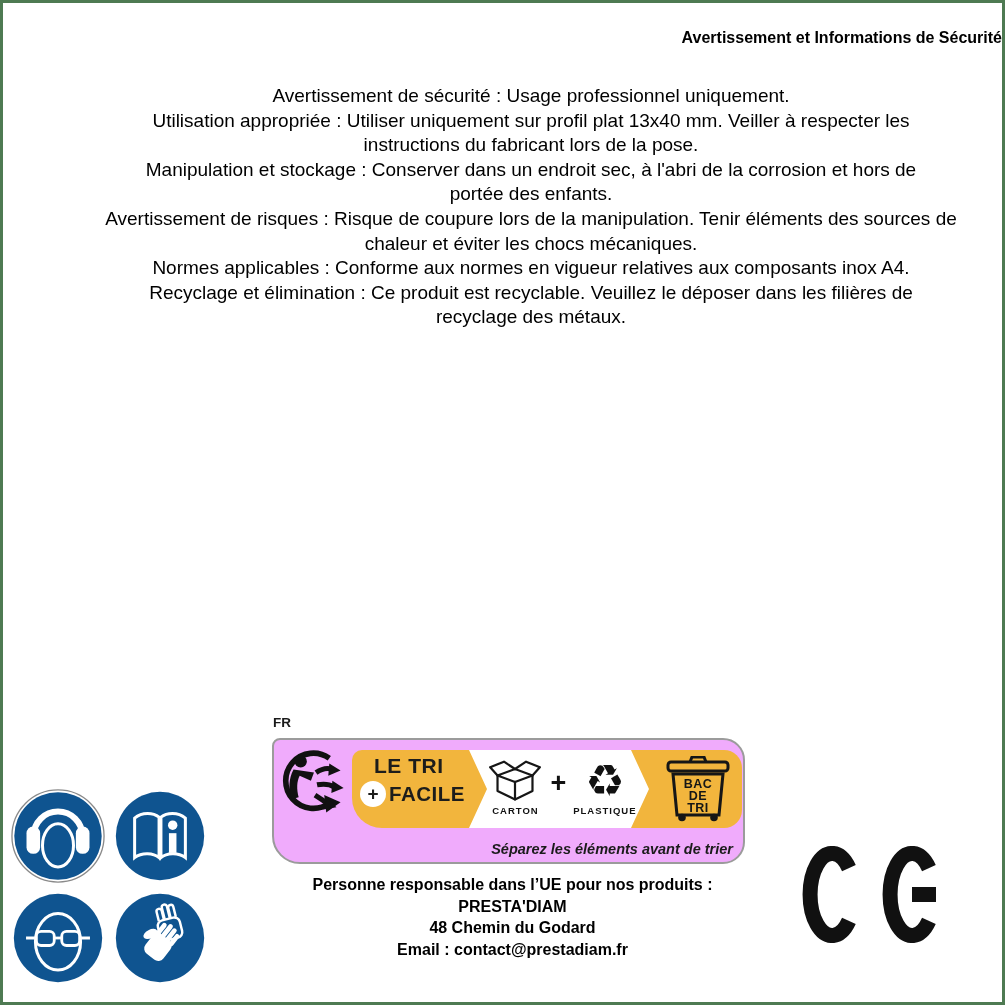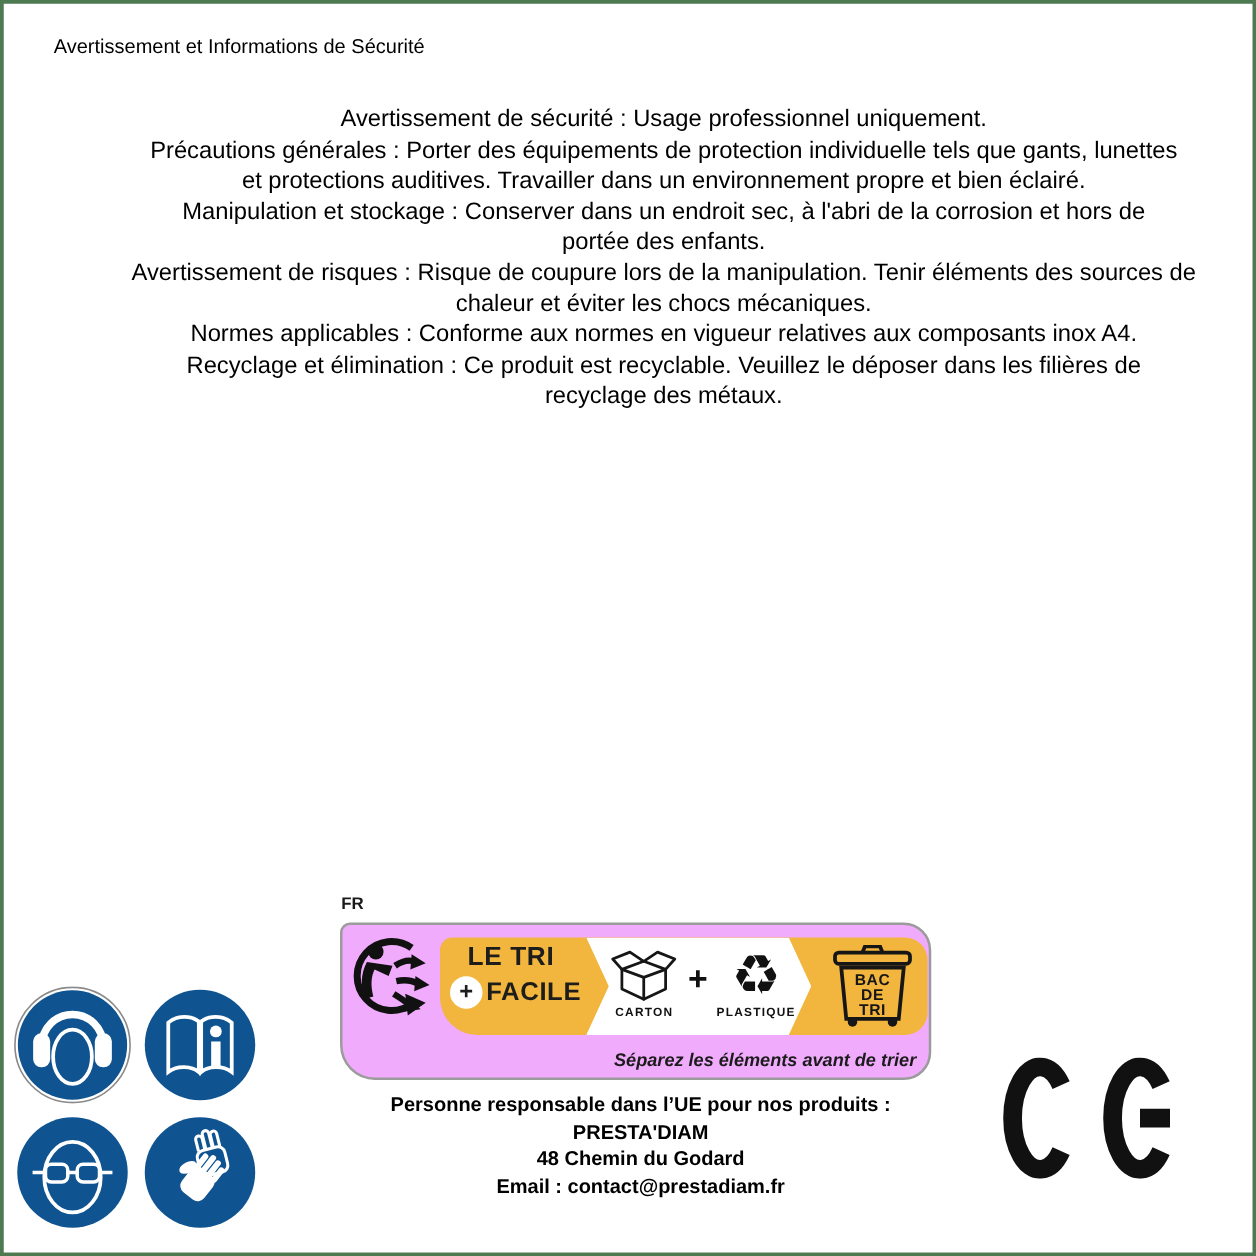--- a/index.html
+++ b/index.html
@@ -2,22 +2,22 @@
 <html style="--border-green: #4E7A52; --tri-yellow: #F2B53D; --mandatory-blue: #0F5490; --box-border-gray: #9B9B9B;"><head>
 <meta charset="utf-8">
 <style>
   * { margin:0; padding:0; box-sizing:border-box; }
   html,body { background:#ffffff; }
   body { font-family:"Liberation Sans", sans-serif; }
   .page {
     position:relative; width:1005px; height:1005px; background:#fff;
     border:3px solid var(--border-green,#4E7A52); overflow:hidden;
   }
-  .title { position:absolute; top:26px; left:0; right:0; text-align:left;
-           font-size:16px; font-weight:normal; color:#000;margin-left:40px; }
+  .title { position:absolute; top:26px; left:0; right:0; text-align:right;
+           font-size:16px; font-weight:bold; color:#000;margin-left:40px; }
   .body-text { position:absolute; left:72px; top:81px; width:912px;
                font-size:19px; line-height:24.6px; color:#000;text-align:center; }
   .body-text p { white-space:pre-line; }
 
   
   .fr-label { position:absolute; left:270px; top:712px; font-size:13.5px; font-weight:bold; color:#1a1a1a; }
   .infotri { position:absolute; left:269px; top:735px; width:473px; height:126px;
              background:#f0abfc; border:2px solid var(--box-border-gray,#9B9B9B);
              border-radius:8px 22px 22px 28px; }
   .triman { position:absolute; left:4px; top:4px; }
@@ -54,22 +54,22 @@
 </style>
 </head>
 <body>
 
 <div class="page">
 
   <h1 class="title">Avertissement et Informations de Sécurité</h1>
 
   <div class="body-text">
     <p>Avertissement de sécurité : Usage professionnel uniquement.</p>
-    <p>Précautions générales : Porter des équipements de protection individuelle tels que gants, lunettes
-et protections auditives. Travailler dans un environnement propre et bien éclairé.</p>
+    <p>Utilisation appropriée : Utiliser uniquement sur profil plat 13x40 mm. Veiller à respecter les
+instructions du fabricant lors de la pose.</p>
     <p>Manipulation et stockage : Conserver dans un endroit sec, à l'abri de la corrosion et hors de
 portée des enfants.</p>
     <p>Avertissement de risques : Risque de coupure lors de la manipulation. Tenir éléments des sources de
 chaleur et éviter les chocs mécaniques.</p>
     <p>Normes applicables : Conforme aux normes en vigueur relatives aux composants inox A4.</p>
     <p>Recyclage et élimination : Ce produit est recyclable. Veuillez le déposer dans les filières de
 recyclage des métaux.</p>
   </div>
 
   <div class="fr-label">FR</div>

